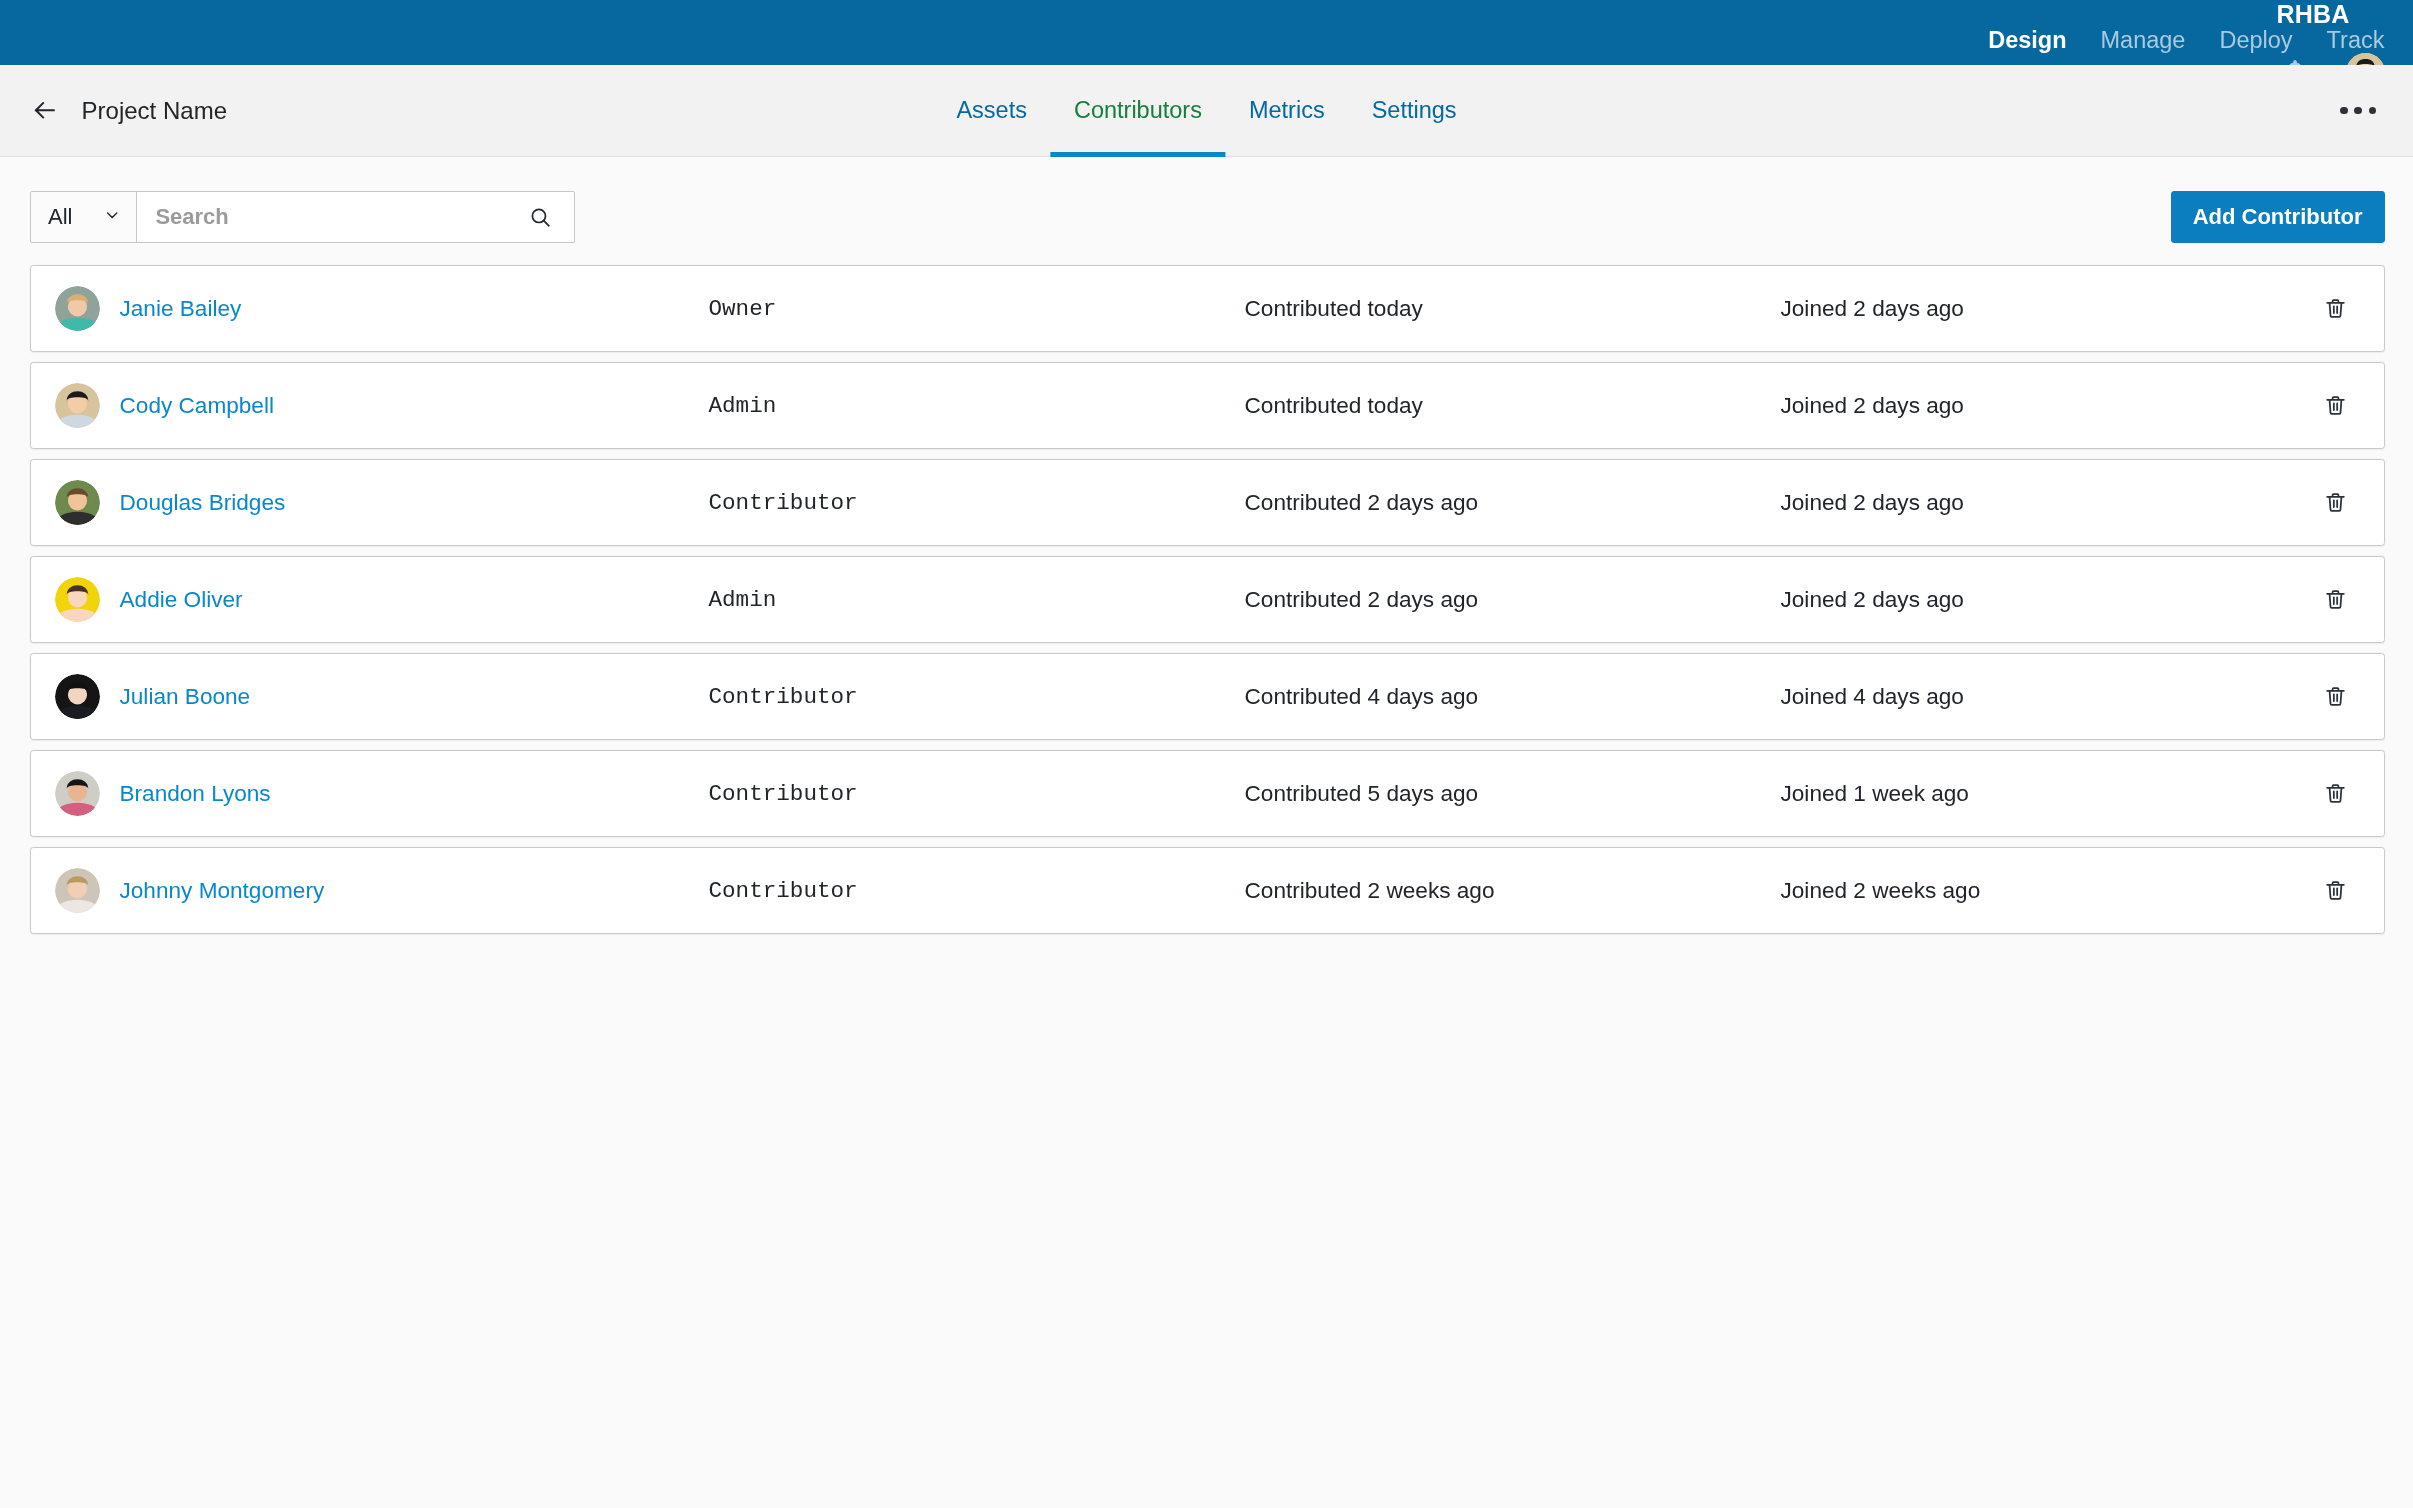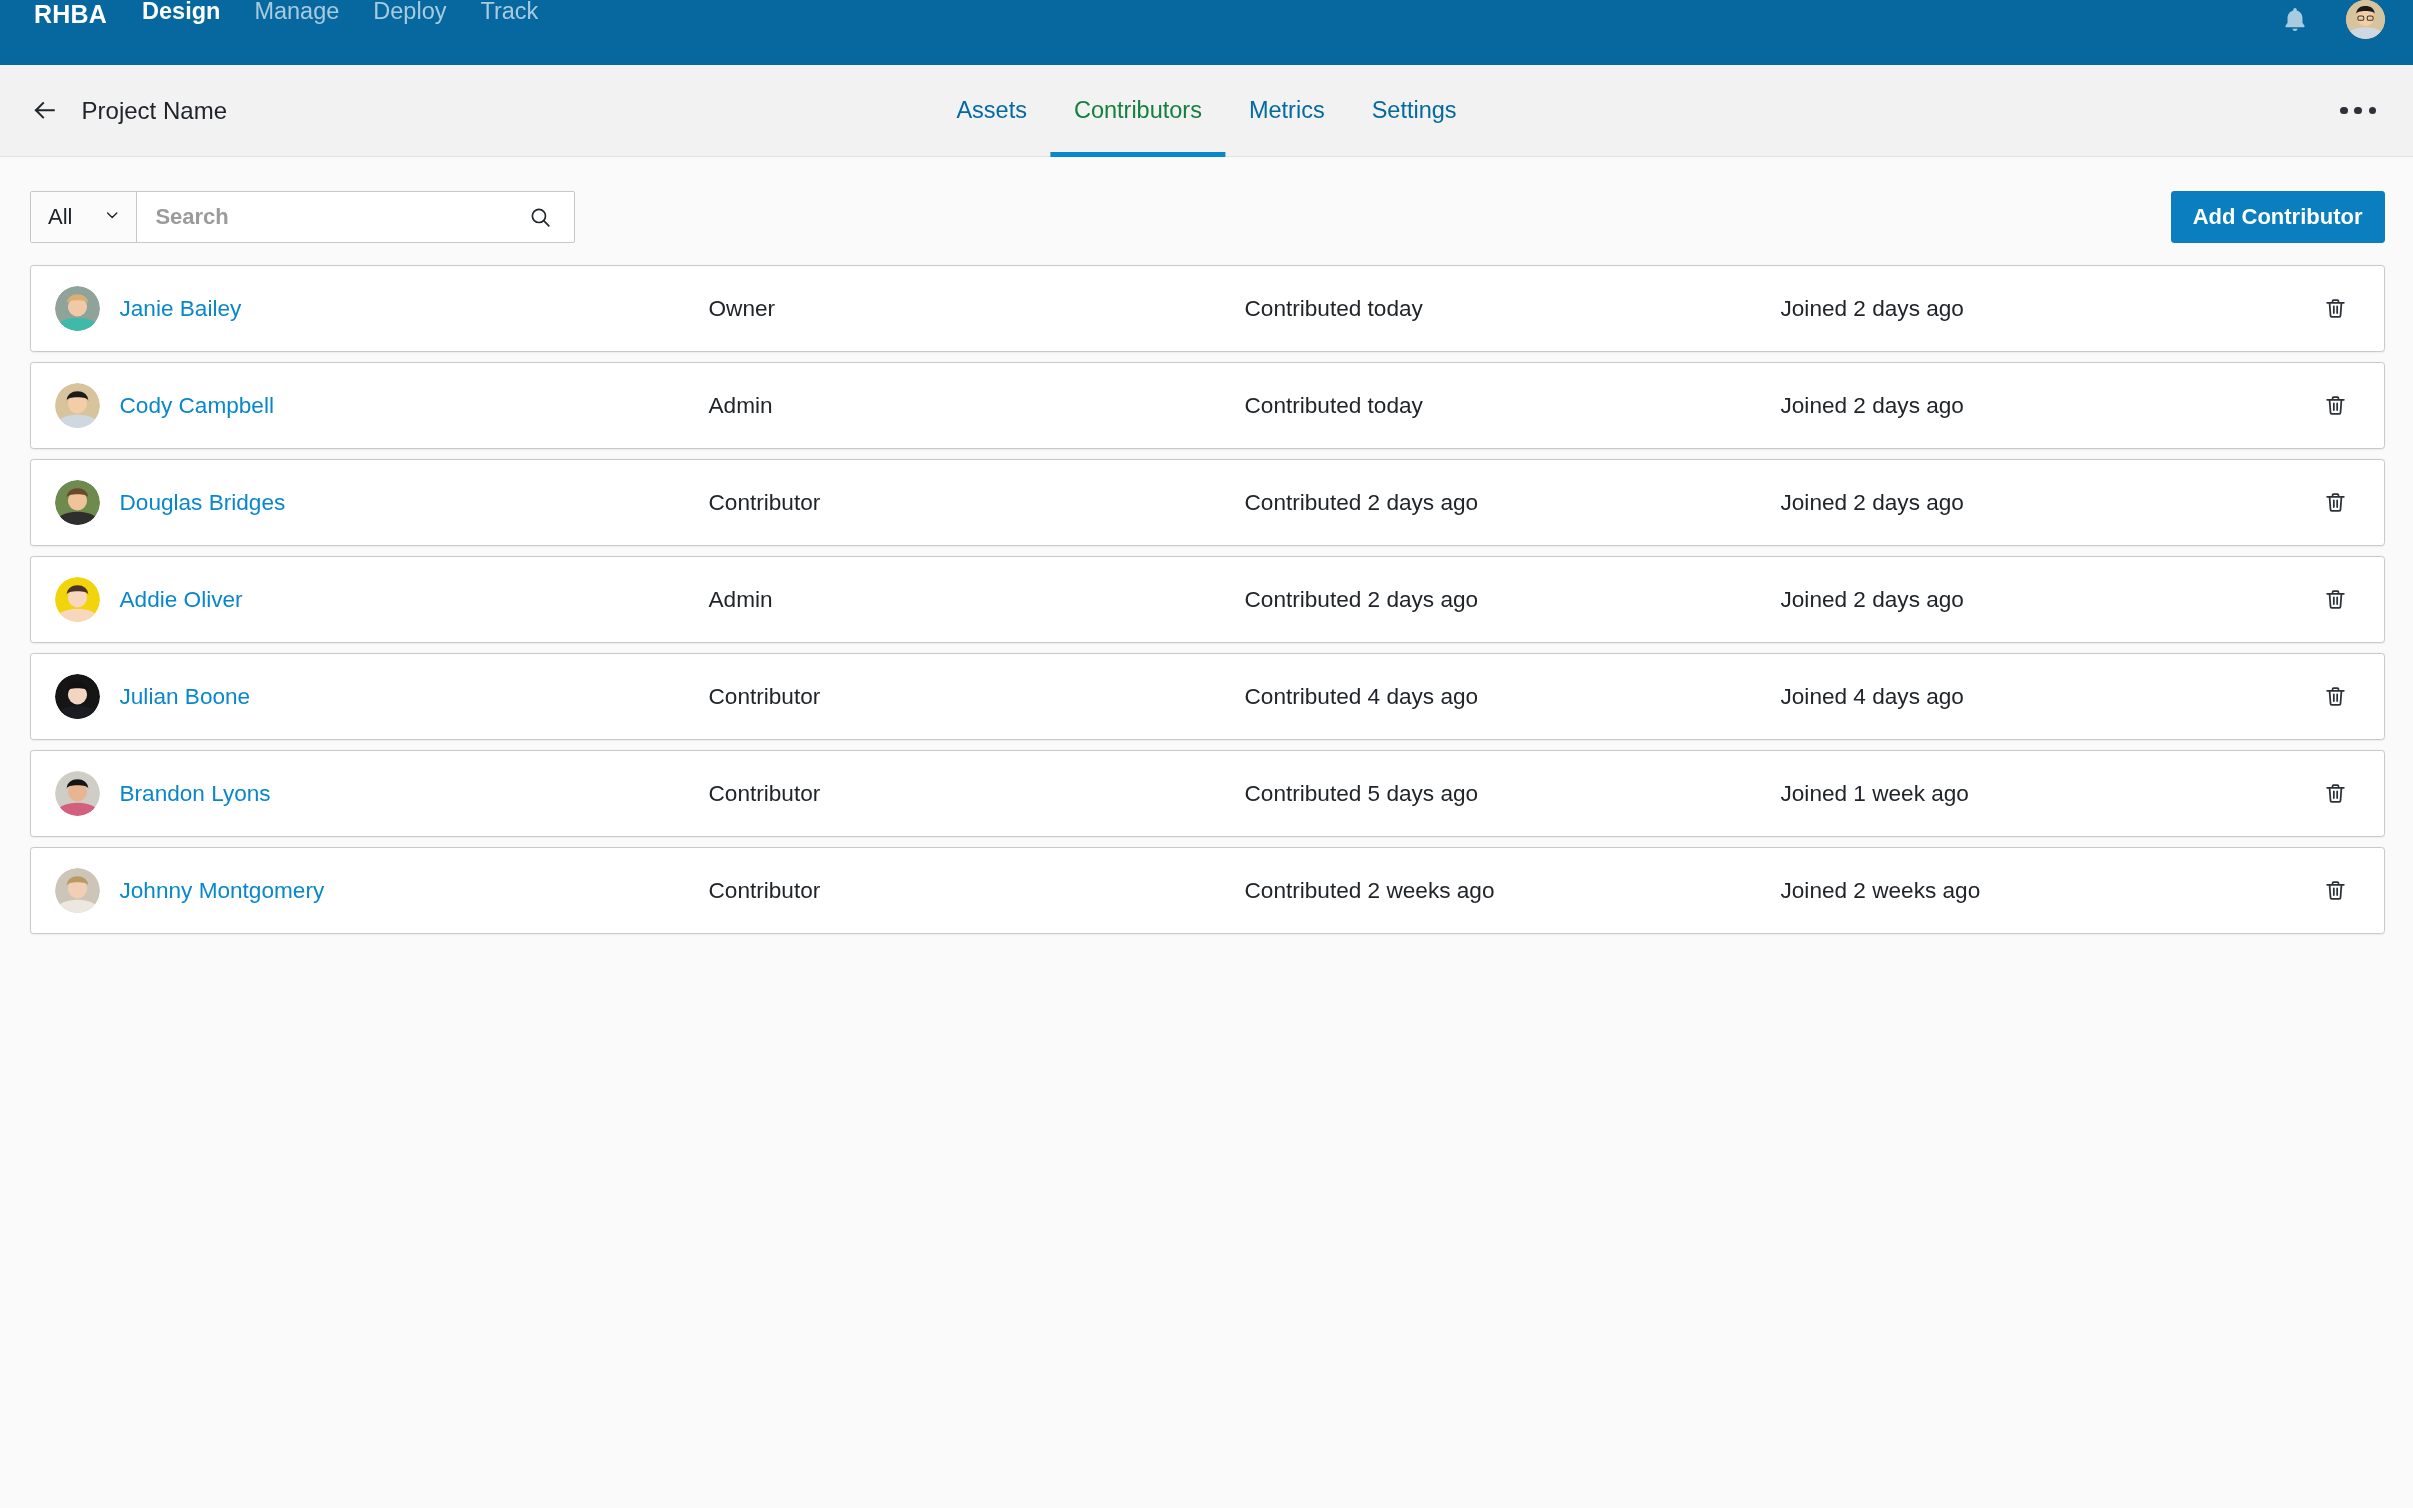--- a/index.html
+++ b/index.html
@@ -10,23 +10,24 @@
     background: #fafafa;
     font-family: "Liberation Sans", sans-serif;
     -webkit-font-smoothing: antialiased;
   }
 
   
   .topnav {
     height: 65px;
     background: #06689f;
     display: flex;
-    align-items: flex-start;
+    align-items: flex-end;
     padding: 0 28.5px 0 34px;
     position: relative;
+    flex-direction: column;
   }
   .brand {
     color: #ffffff;
     font-size: 25px;
     font-weight: bold;
     letter-spacing: 0.2px;
     margin-right: 35px;
   }
   .nav-links { display: flex; align-items: center; gap: 34px; }
   .nav-link {
@@ -214,20 +215,21 @@
     font-size: 22.6px;
     color: #0887ca;
     cursor: pointer;
     white-space: nowrap;
   }
   .cell-role {
     width: 536px;
     flex: none;
     font-size: 22.6px;
     color: #21252a;
+    font-family: Liberation Mono, monospace;
   }
   .cell-contributed {
     width: 536px;
     flex: none;
     font-size: 22.6px;
     color: #21252a;
   }
   .cell-joined {
     flex: 1;
     font-size: 22.6px;

